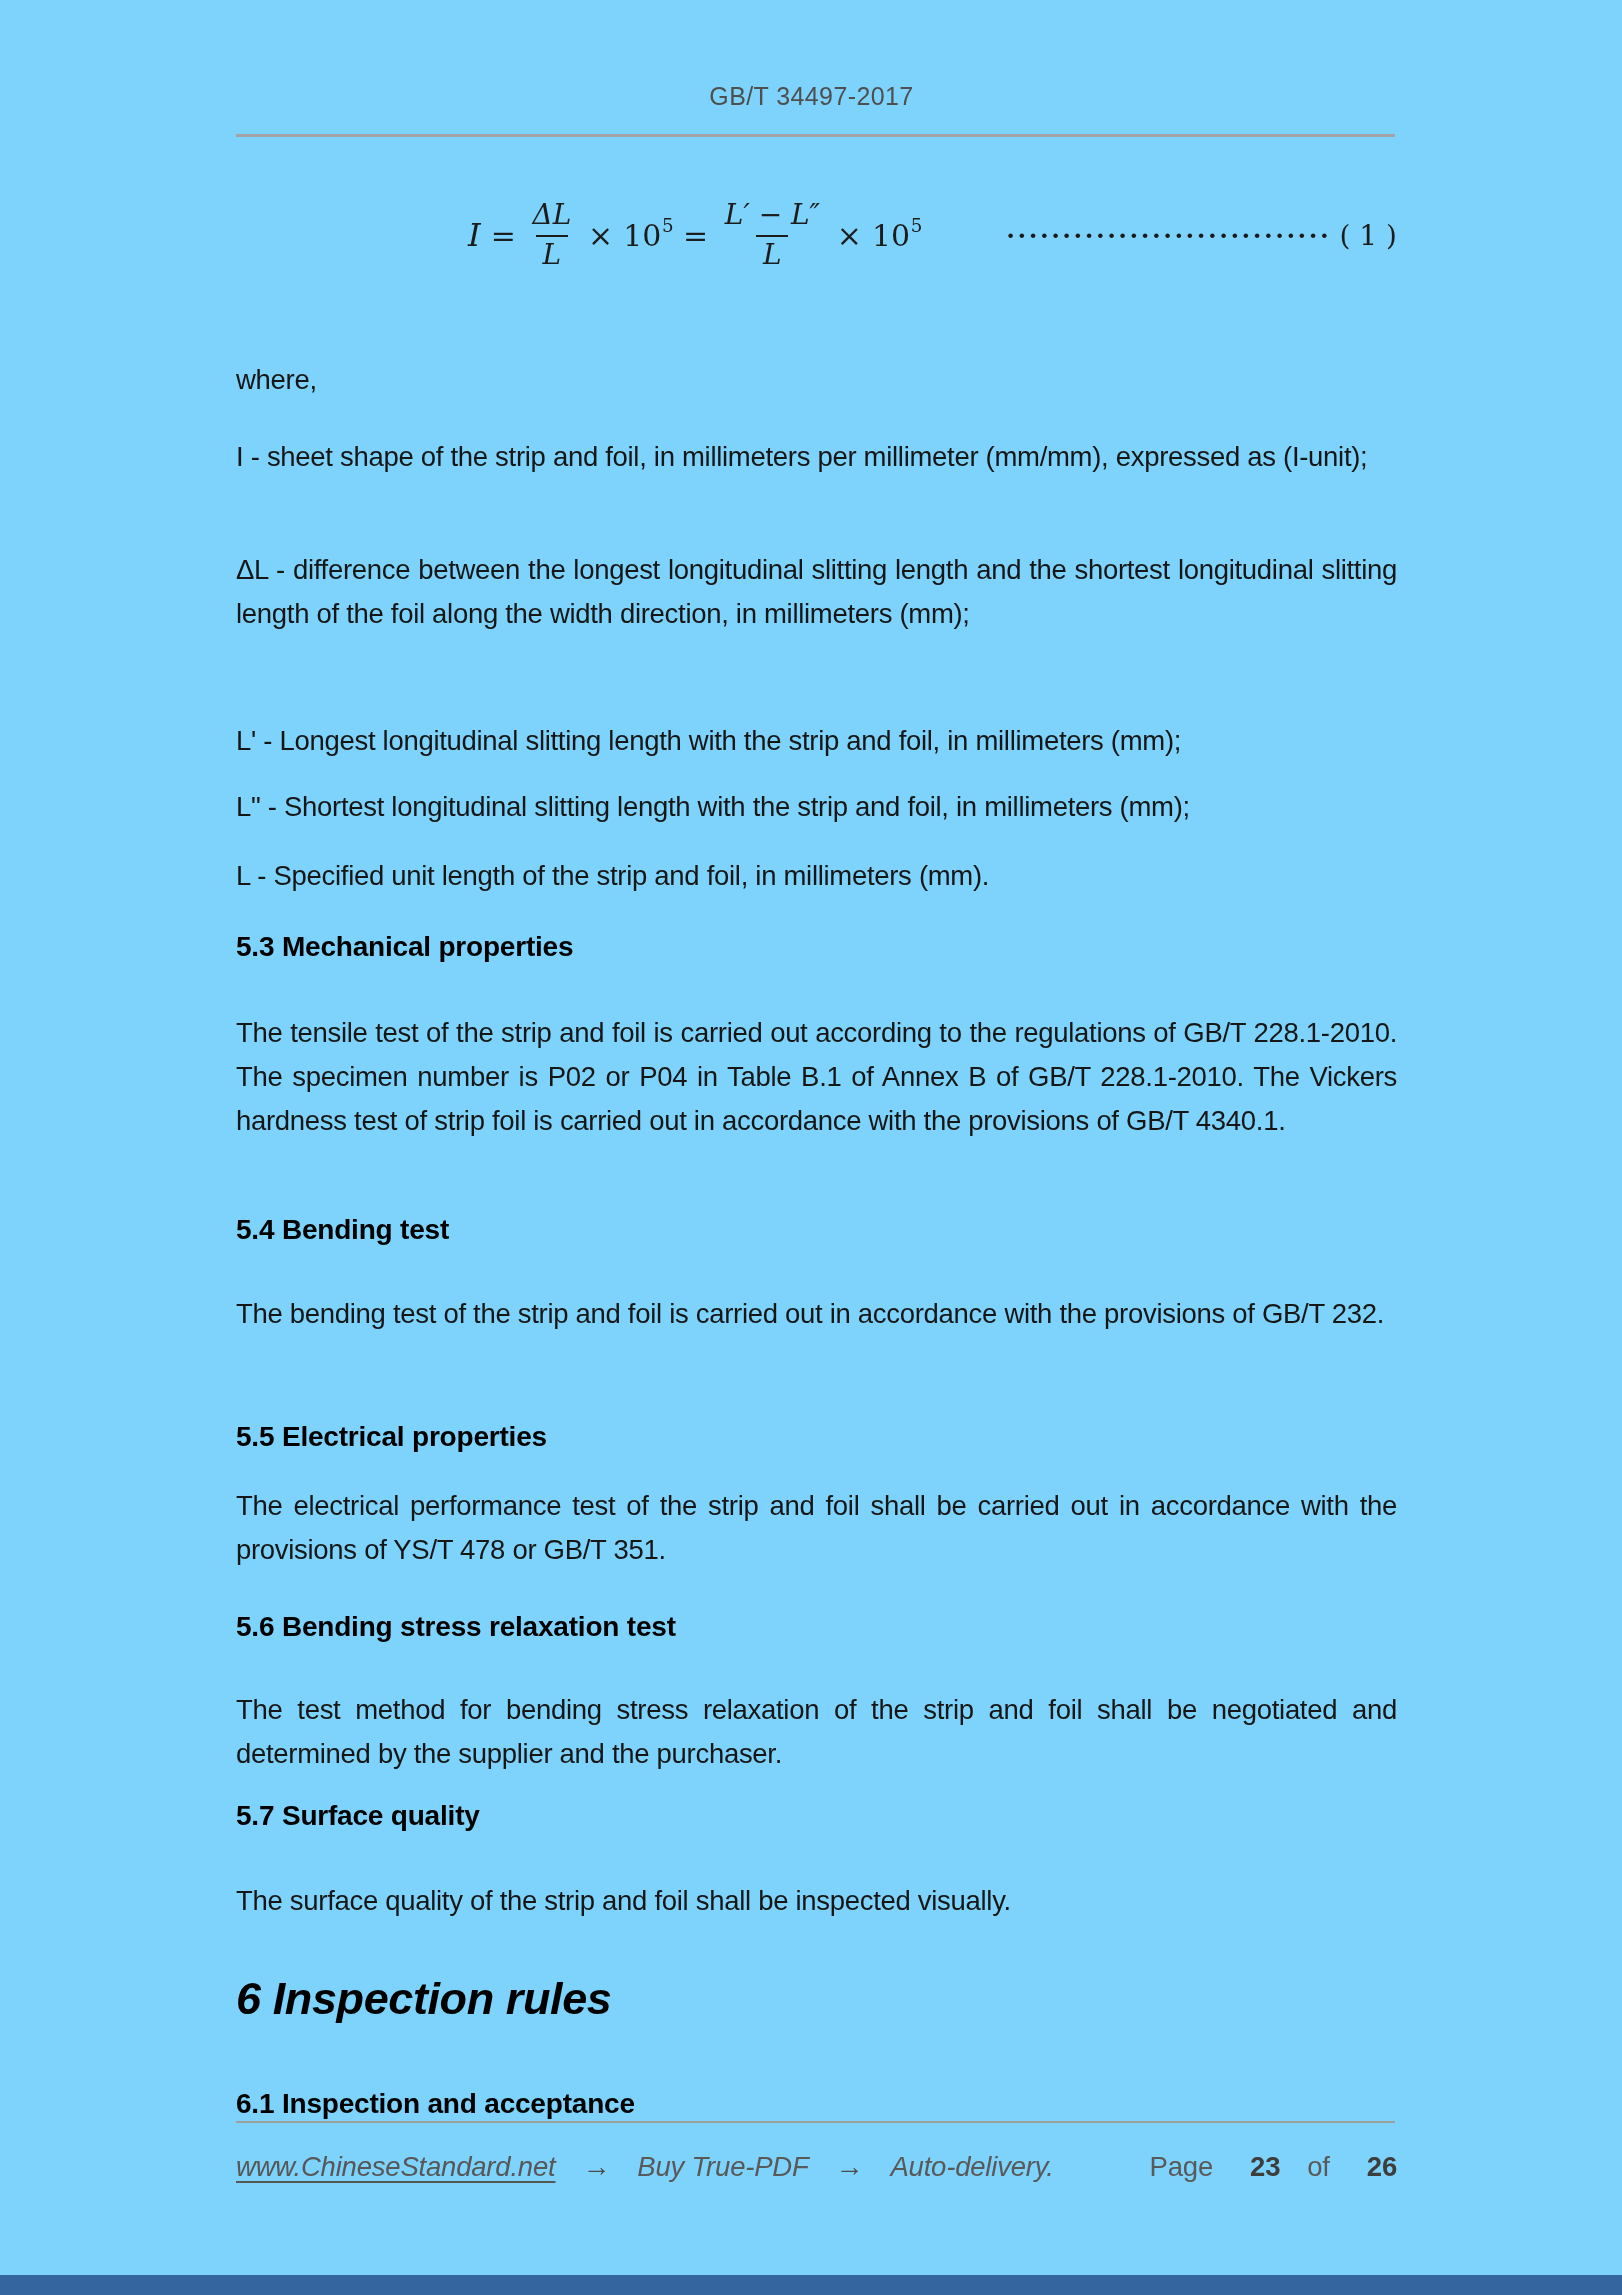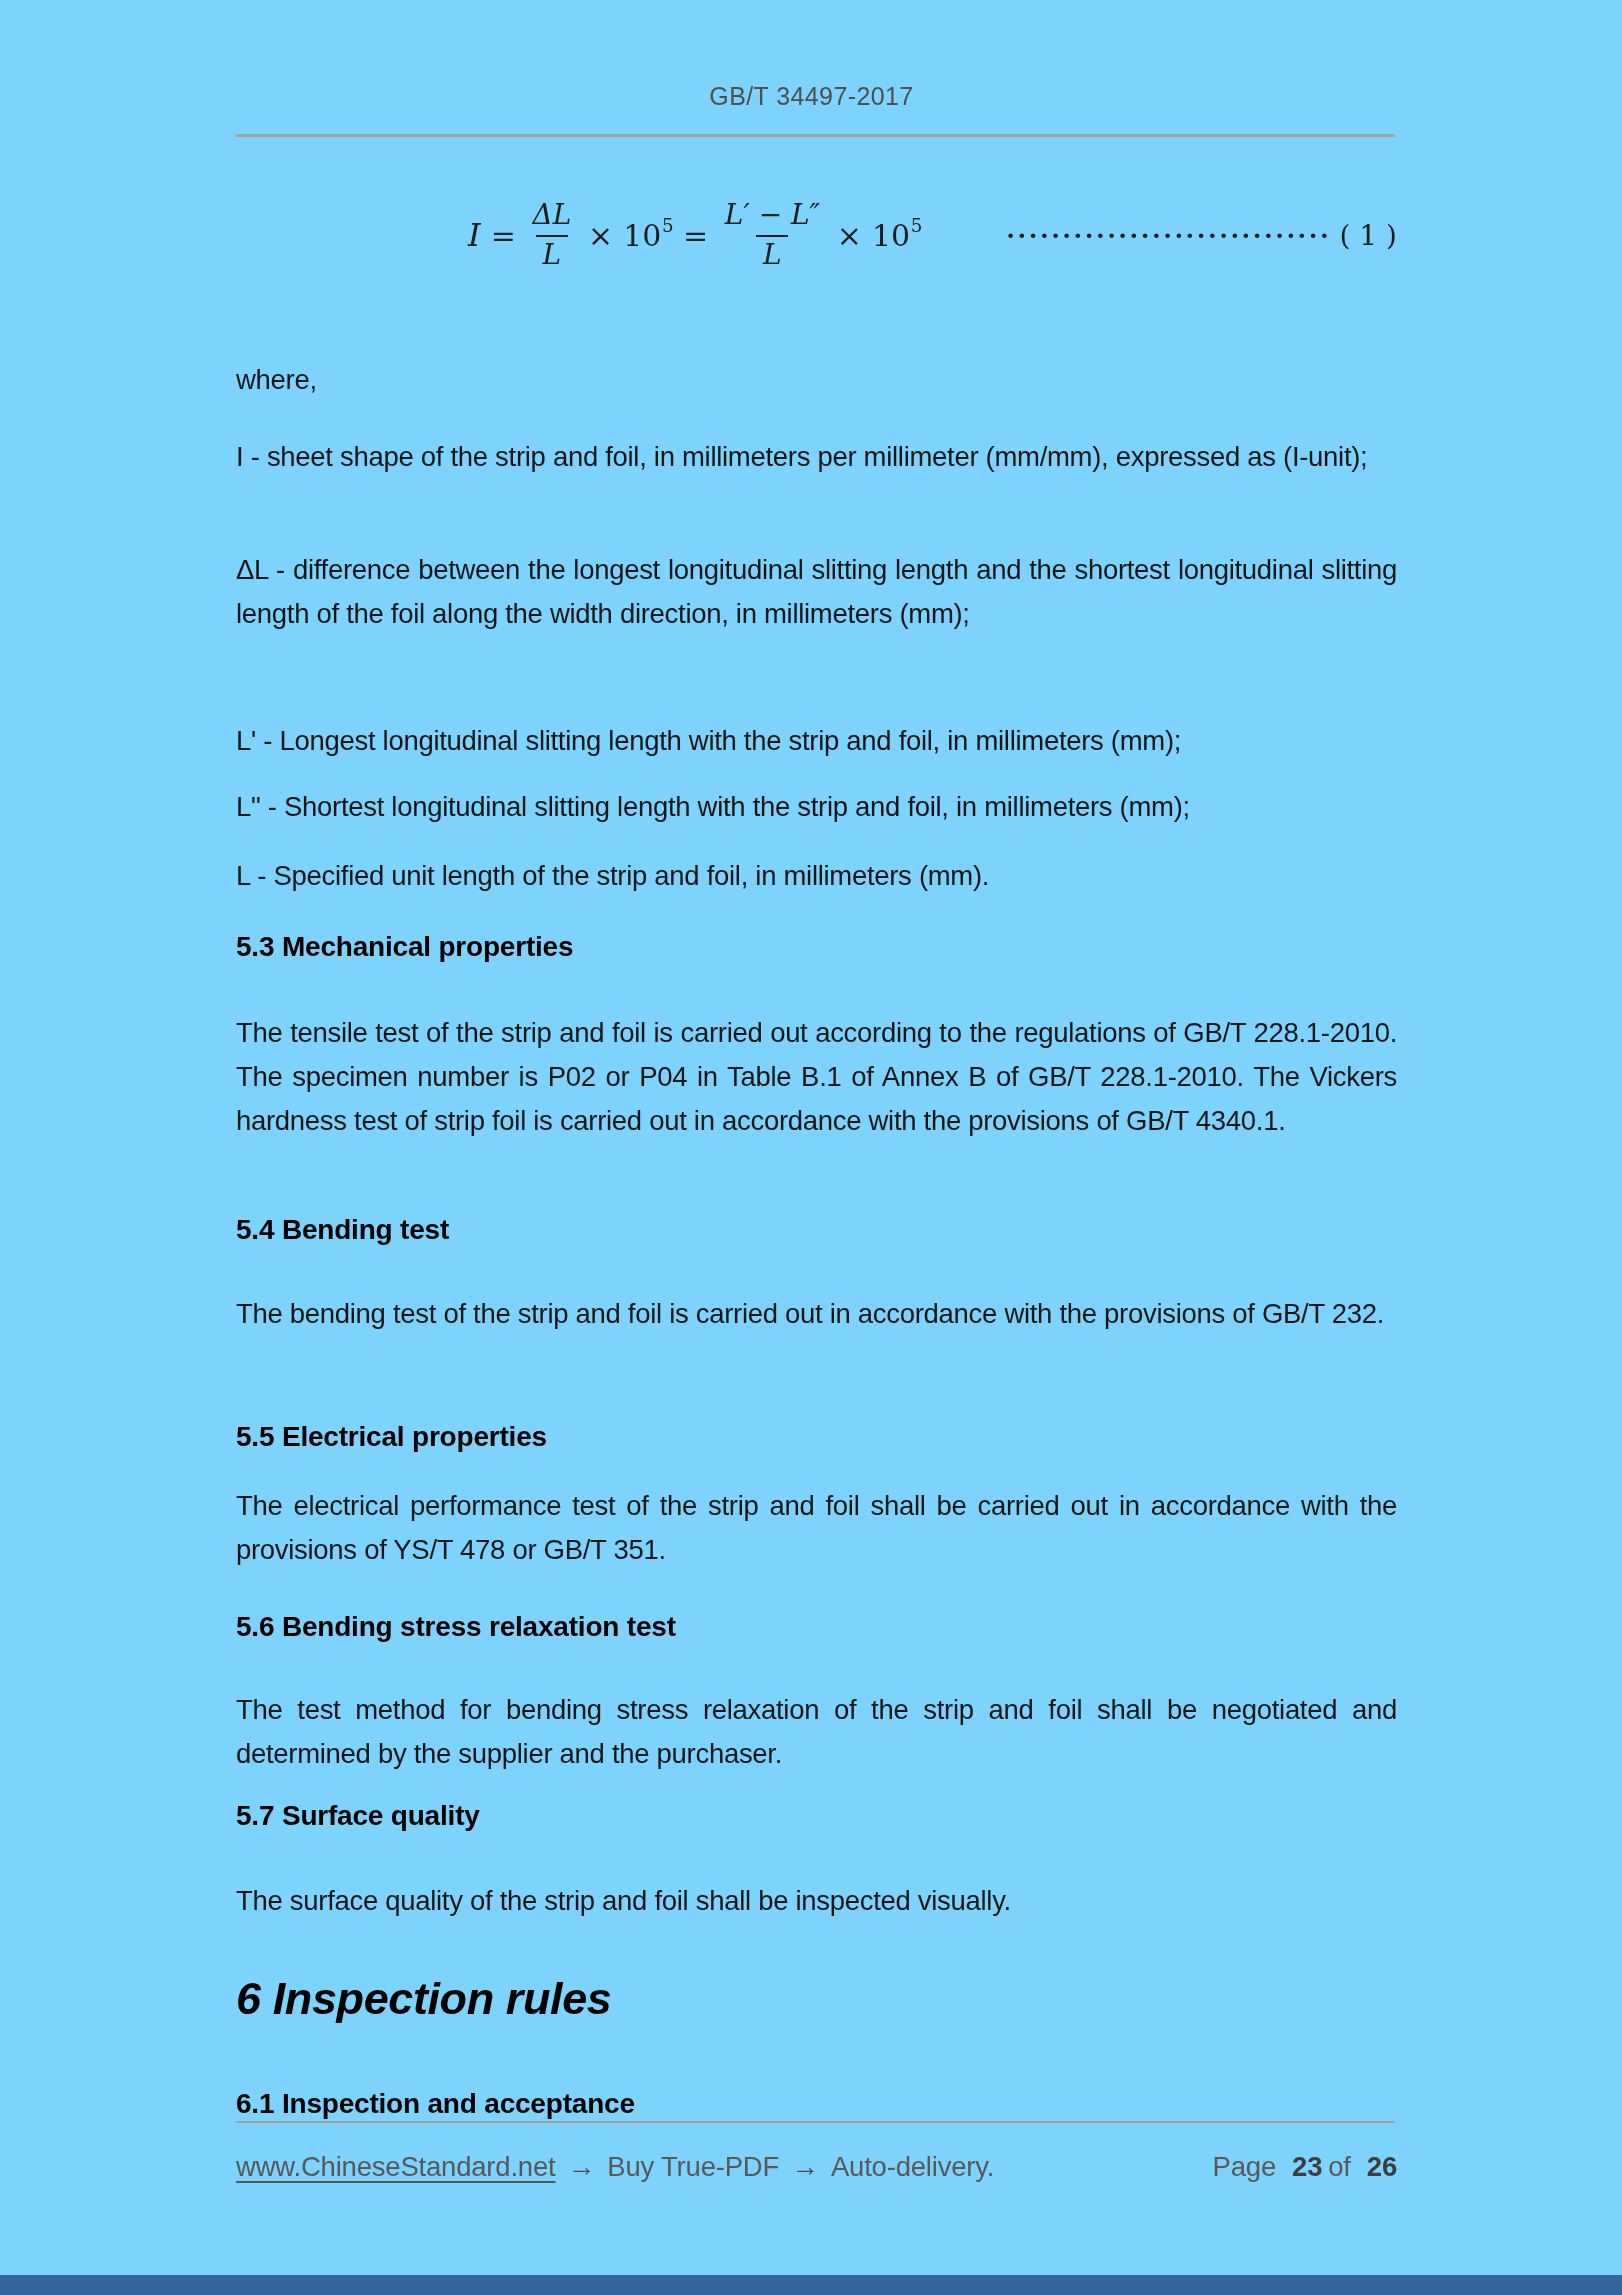--- a/index.html
+++ b/index.html
@@ -60,22 +60,22 @@
   .h1-big{
     font-size:45px; font-weight:bold; color:#000; line-height:52px; letter-spacing:-0.4px;font-style:italic;
   }
 
   
   .footer{
     position:absolute; top:2151px; left:236px; width:1161px;
     display:flex; justify-content:space-between; align-items:baseline;
     font-size:27.5px; color:#595959; letter-spacing:-0.2px;
   }
-  .footer .left-group{ display:inline-flex; align-items:flex-end; gap:12px; white-space:nowrap; }
-  .footer .right-group{ display:inline-flex; align-items:baseline; gap:6px; white-space:nowrap; }
+  .footer .left-group{ display:inline-flex; align-items:flex-end; gap:27px; white-space:nowrap;font-style:italic; }
+  .footer .right-group{ display:inline-flex; align-items:baseline; gap:27px; white-space:nowrap; }
   .footer a.site-link{ color:#575757; text-decoration:underline; text-underline-offset:5px; cursor:pointer; }
   .footer .arrow{ font-size:28px; color:#4c4c4c; }
   .footer .pg-num{ font-weight:bold; color:#3d3d3d;margin-left:10px; }
 
   .bottom-bar{
     position:absolute; left:0; top:2275px; width:100%; height:20px;
     background:#35659e;
   }
 </style>
 </head>

